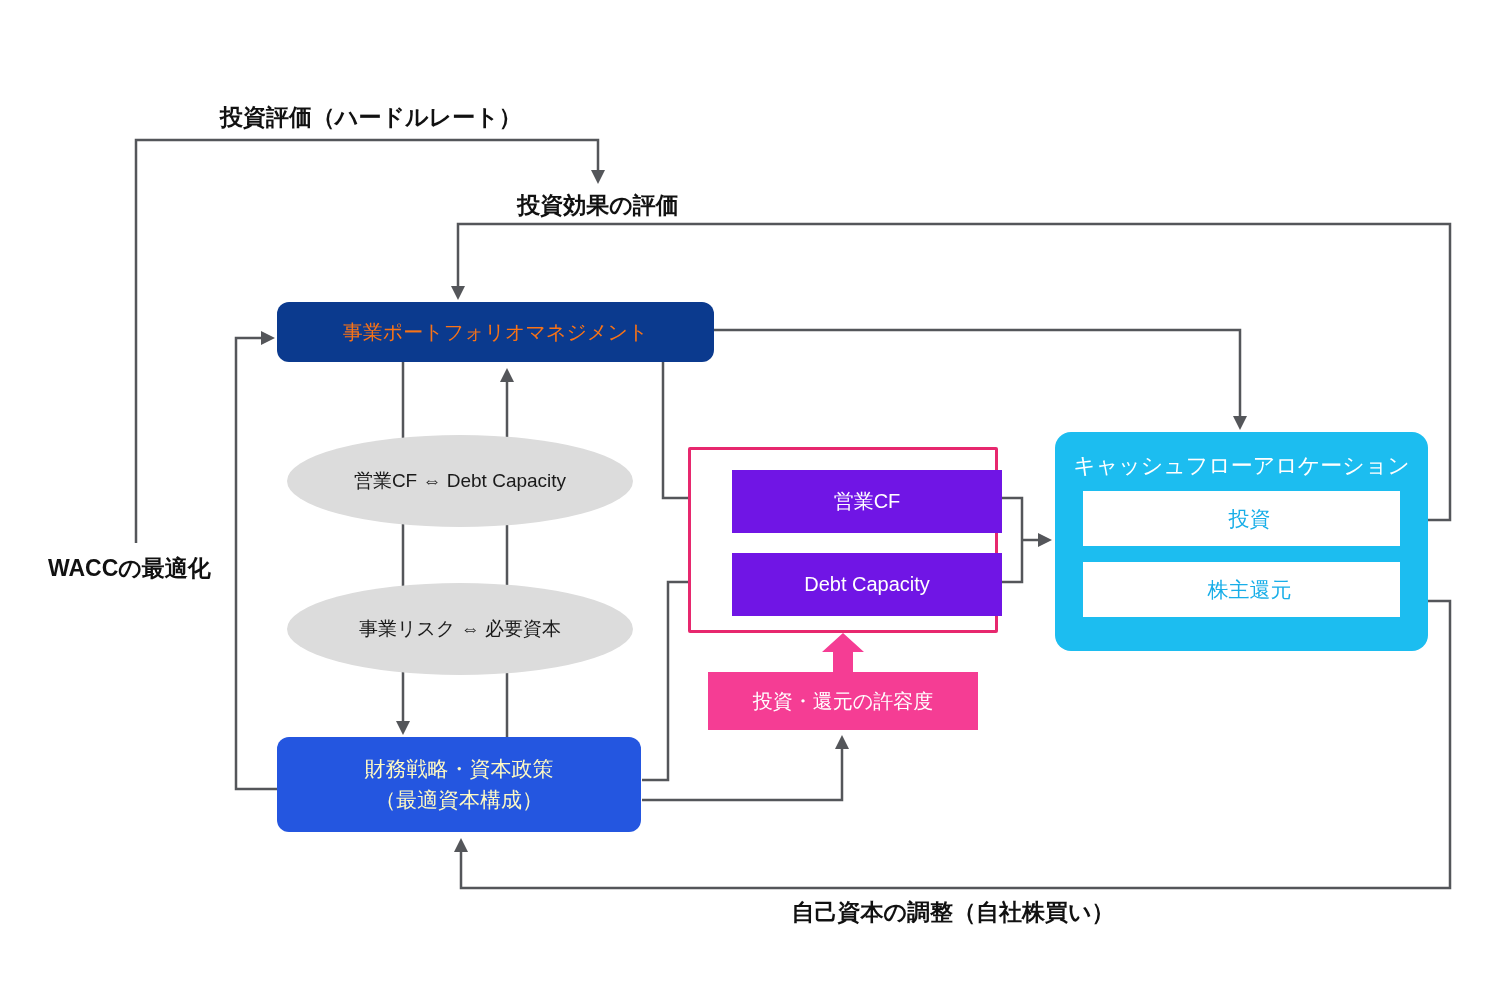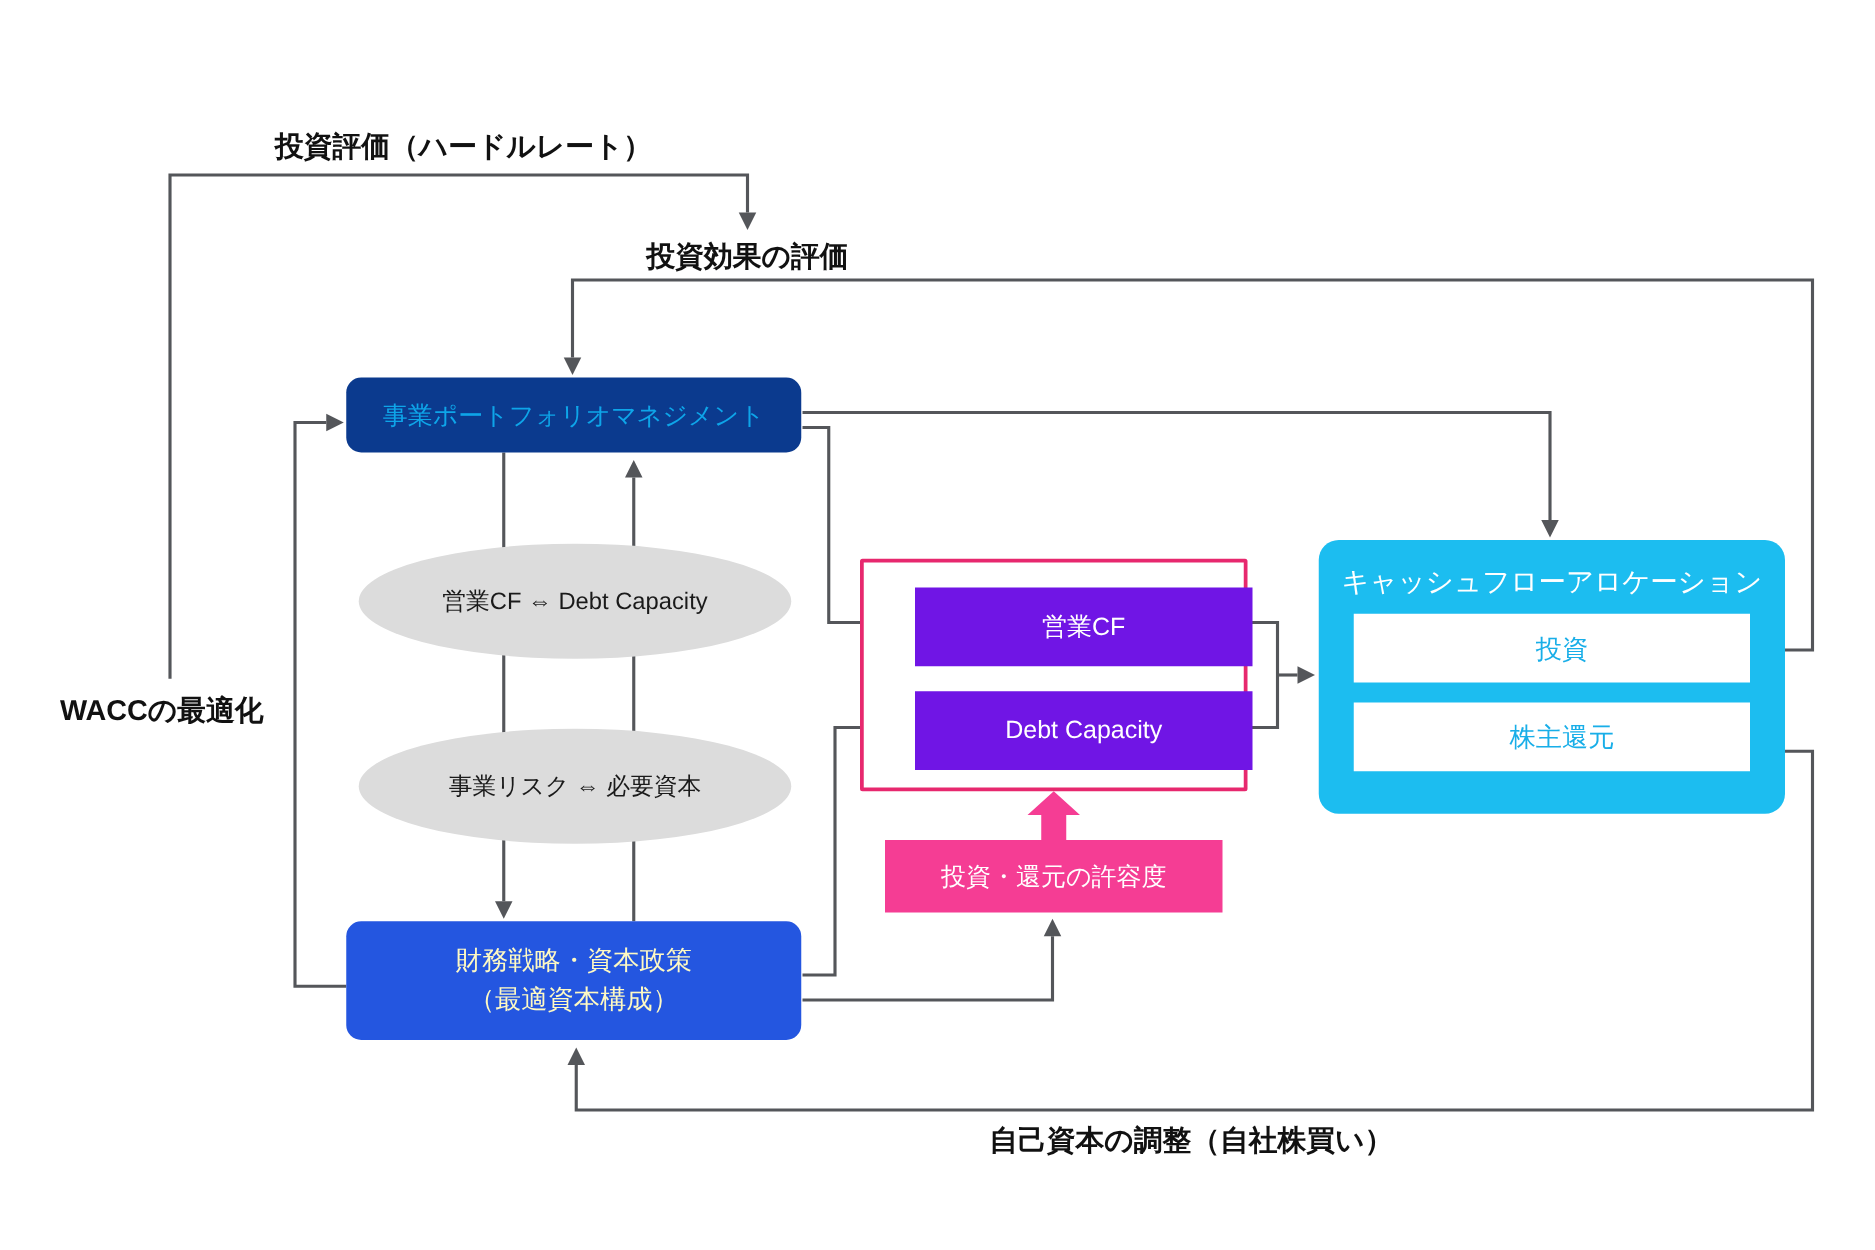--- a/index.html
+++ b/index.html
@@ -4,22 +4,22 @@
 <style>
   html,body{margin:0;padding:0;background:#ffffff;}
   #canvas{
     position:relative;width:1500px;height:1000px;background:#ffffff;overflow:hidden;
     font-family:"Liberation Sans","DejaVu Sans",sans-serif;
   }
   #connectors{position:absolute;left:0;top:0;width:1500px;height:1000px;}
   .node{position:absolute;display:flex;align-items:center;justify-content:center;
         text-align:center;box-sizing:border-box;}
   .lbl{position:absolute;font-weight:700;color:#111111;font-size:23px;white-space:nowrap;}
-  .navy{left:277px;top:302px;width:364px;height:60px;background:#0b3a8e;
-        border-radius:12px;color:#0ea5e9;font-size:20px;}
+  .navy{left:277px;top:302px;width:437px;height:60px;background:#0b3a8e;
+        border-radius:12px;color:#f97316;font-size:20px;}
   .ellipse{left:287px;width:346px;height:92px;background:#dcdcdc;border-radius:50%;
         color:#1a1a1a;font-size:19px;}
   .ellipse.e1{top:435px;} .ellipse.e2{top:583px;}
   .blue{left:277px;top:737px;width:364px;height:95px;background:#2456e0;
         border-radius:12px;color:#fef9c3;font-size:21px;flex-direction:column;line-height:1.45;}
   .pinkframe{position:absolute;left:688px;top:447px;width:310px;height:186px;
         border:3px solid #e7286e;background:#ffffff;box-sizing:border-box;border-radius:2px;}
   .purple{left:732px;width:270px;height:63px;background:#7015e5;color:#ffffff;font-size:20px;}
   .purple.p1{top:470px;} .purple.p2{top:553px;}
   .pinkbox{left:708px;top:672px;width:270px;height:58px;background:#f53d94;

